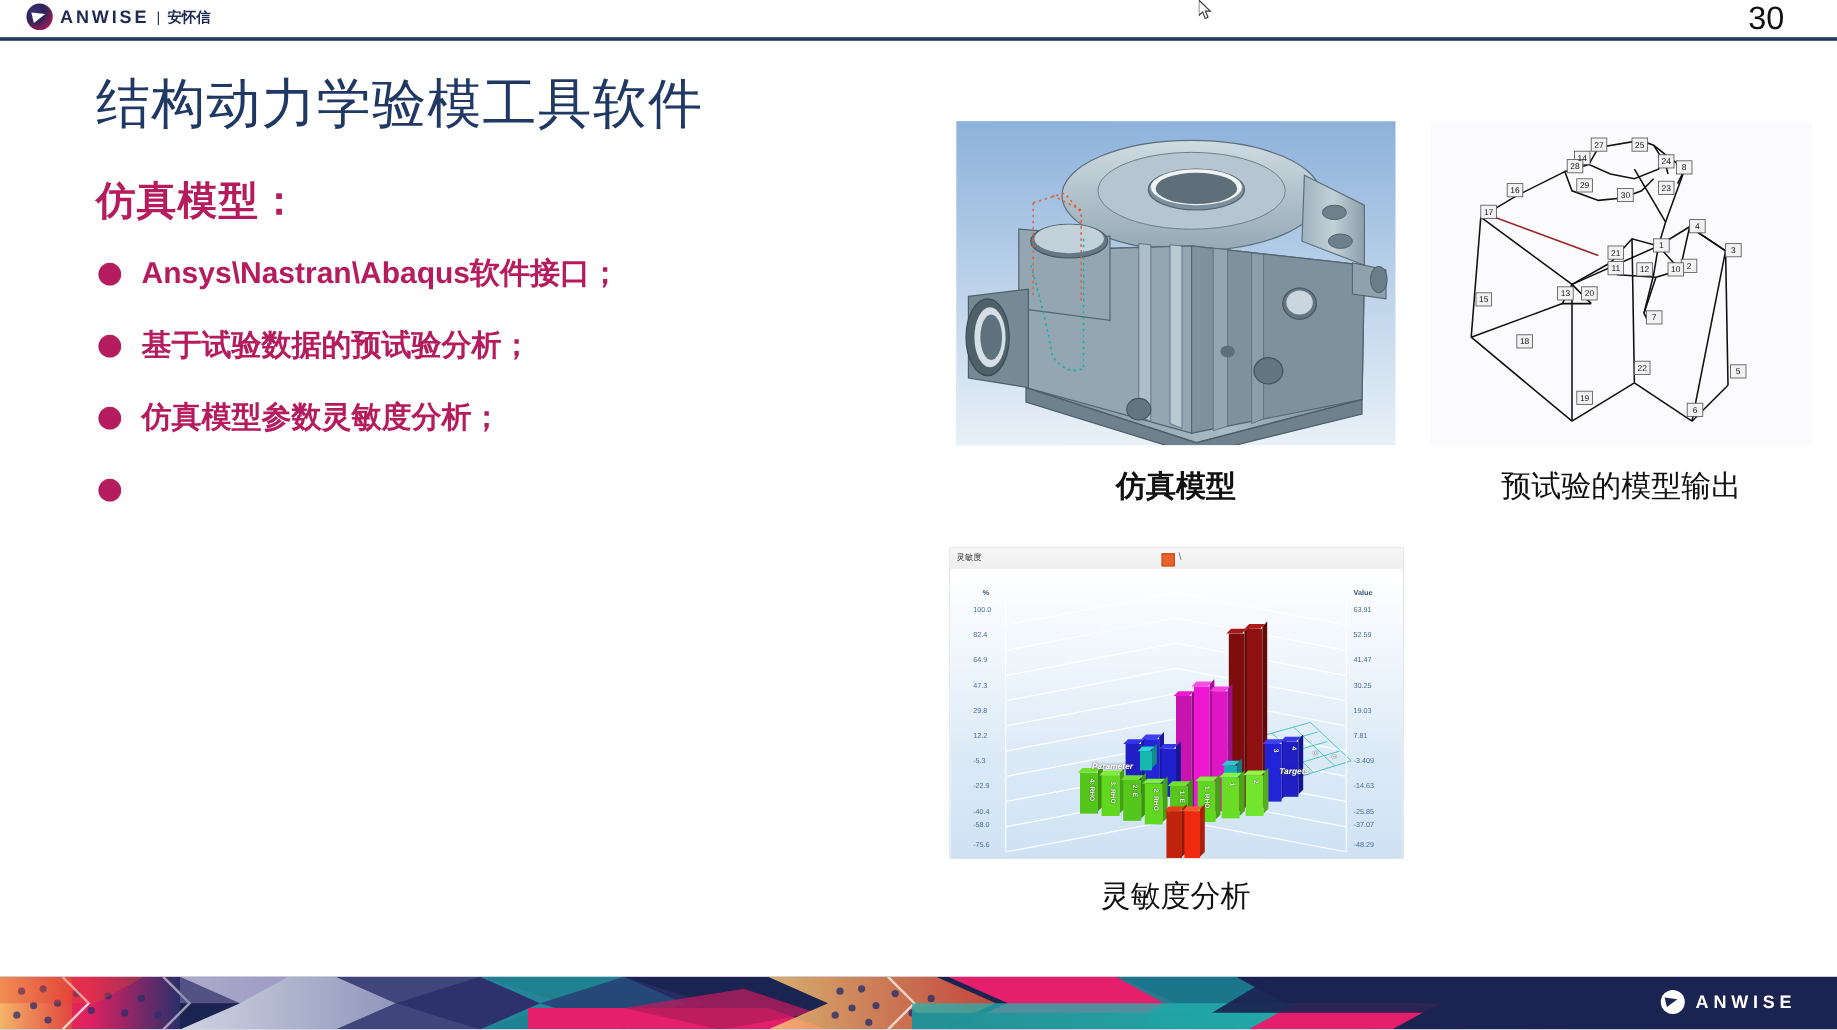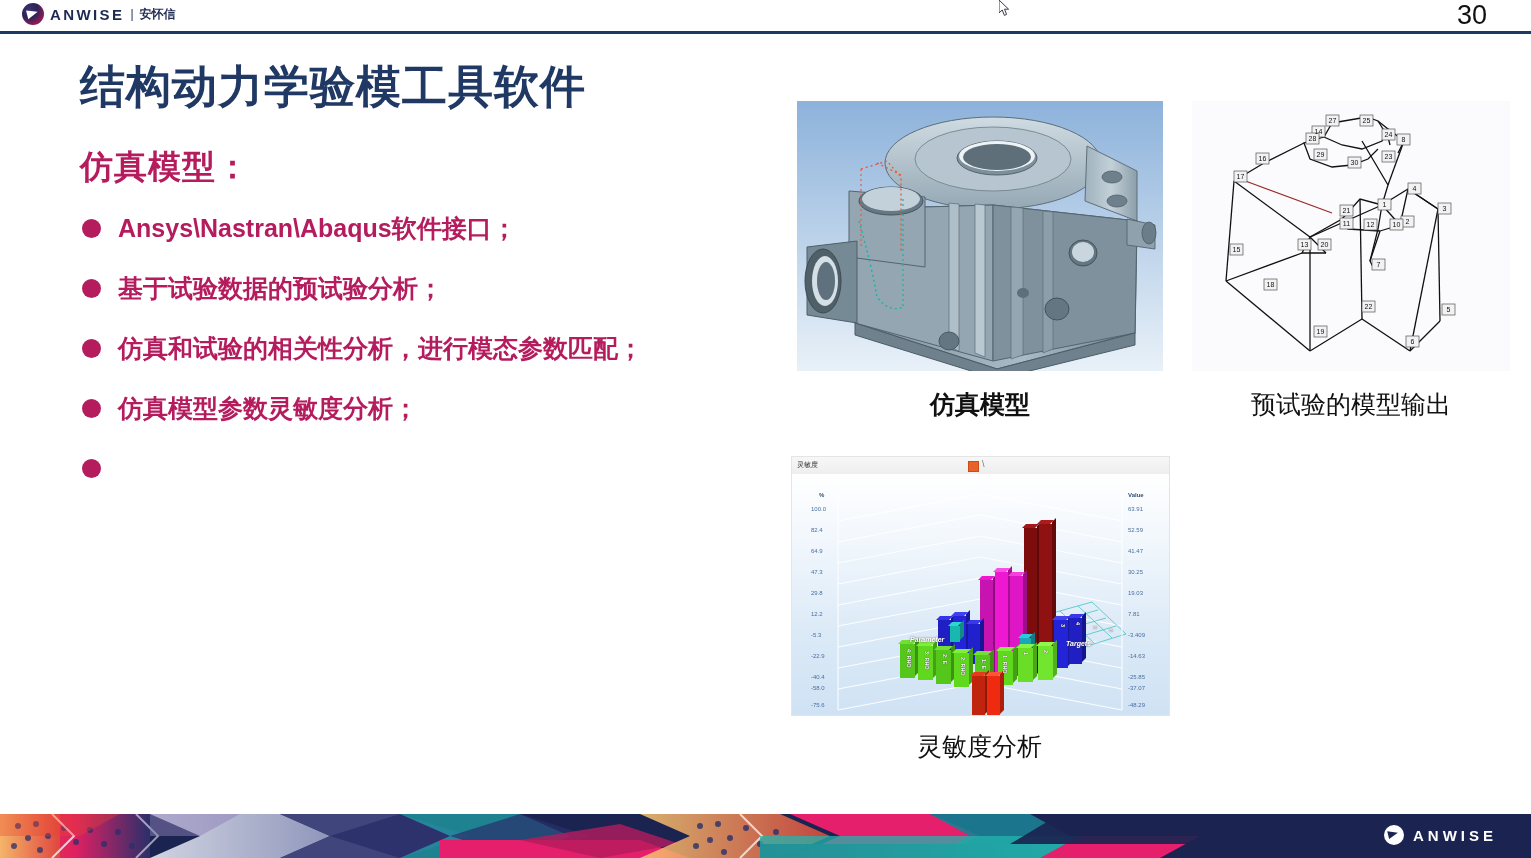--- a/index.html
+++ b/index.html
@@ -67,21 +67,21 @@
     font-size: 27px;
     color: #111111;
     font-family: "Liberation Sans", sans-serif;
   }
 
   
   #title {
     position: absolute;
     left: 80px; top: 57px;
     font-size: 45px;
-    font-weight: bold;
+    font-weight: normal;
     color: #1f3864;
     letter-spacing: 1px;
     white-space: nowrap;
   }
   #subtitle {
     position: absolute;
     left: 80px; top: 145px;
     font-size: 33px;
     font-weight: bold;
     color: #b51c5e;
@@ -288,24 +288,20 @@
   <div id="subtitle">仿真模型：</div>
 
   <div id="bullets">
     <div class="bullet-row">
       <span class="bullet-dot"></span>
       <span class="bullet-text">Ansys\Nastran\Abaqus软件接口；</span>
     </div>
     <div class="bullet-row">
       <span class="bullet-dot"></span>
       <span class="bullet-text">基于试验数据的预试验分析；</span>
-    </div>
-    <div class="bullet-row">
-      <span class="bullet-dot"></span>
-      <span class="bullet-text">仿真和试验的相关性分析，进行模态参数匹配；</span>
     </div>
     <div class="bullet-row">
       <span class="bullet-dot"></span>
       <span class="bullet-text">仿真模型参数灵敏度分析；</span>
     </div>
     <div class="bullet-row">
       <span class="bullet-dot"></span>
     </div>
   </div>
 

